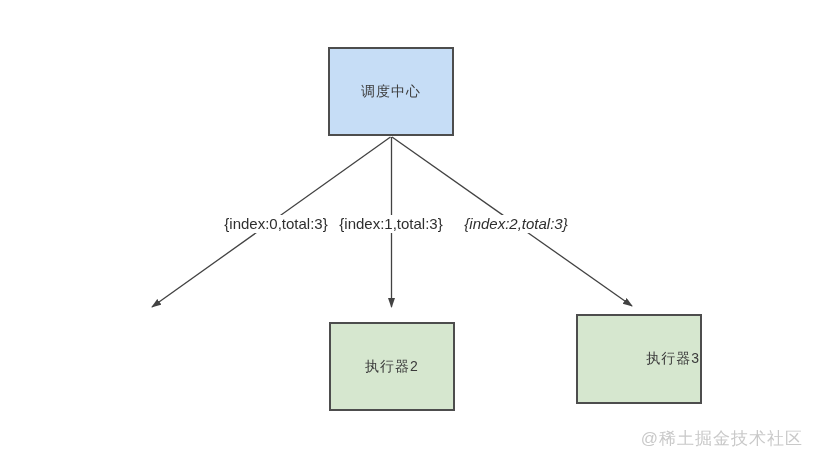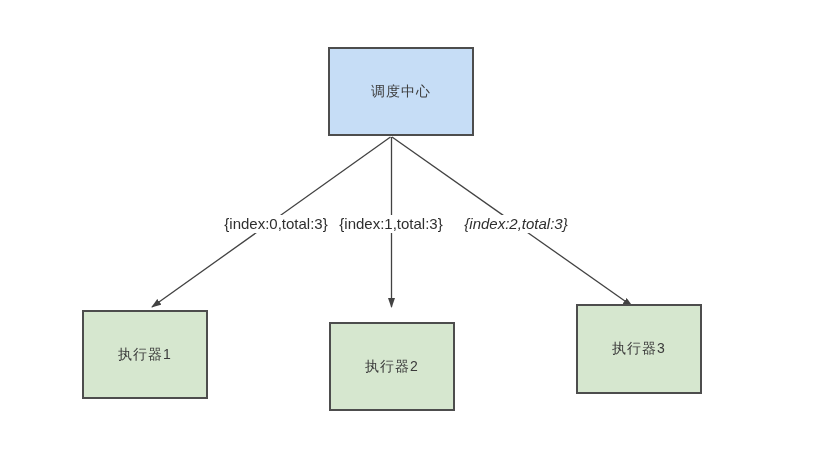--- a/index.html
+++ b/index.html
@@ -29,33 +29,33 @@
     display: flex;
     align-items: center;
     justify-content: center;
     font-size: 14px;
     color: #3b3b3b;
     letter-spacing: 1px;
   }
   .node-scheduler {
     left: 328px;
     top: 47px;
-    width: 146px;
+    width: 126px;
     height: 89px;
     background: #c6ddf6;
   }
   .node-executor {
     top: 310px;
     width: 126px;
     height: 89px;
     background: #d6e7cf;
   }
   .node-executor-1 { left: 82px; }
   .node-executor-2 { left: 329px; margin-top: 12px; }
-  .node-executor-3 { left: 576px; top: 304px; height: 90px; }
+  .node-executor-3 { left: 576px; top: 314px; height: 90px; justify-content: flex-end; }
   .edge-label {
     position: absolute;
     top: 215px;
     transform: translateX(-50%);
     background: #ffffff;
     padding: 0 2px;
     font-size: 15px;
     color: #2f2f2f;
     white-space: nowrap;
     line-height: 18px;
@@ -89,26 +89,24 @@
   </svg>
 
   <div class="node node-scheduler">
     <span>调度中心</span>
   </div>
 
   <span class="edge-label edge-label-1">{index:0,total:3}</span>
   <span class="edge-label edge-label-2">{index:1,total:3}</span>
   <span class="edge-label edge-label-3">{index:2,total:3}</span>
 
-  <div class="node node-executor node-executor-1">
-    <span>执行器1</span>
-  </div>
 
   <div class="node node-executor node-executor-2">
     <span>执行器2</span>
   </div>
 
   <div class="node node-executor node-executor-3">
     <span>执行器3</span>
   </div>
 
+  <div class="watermark">@稀土掘金技术社区</div>
 
 </div>
 
 </body></html>

